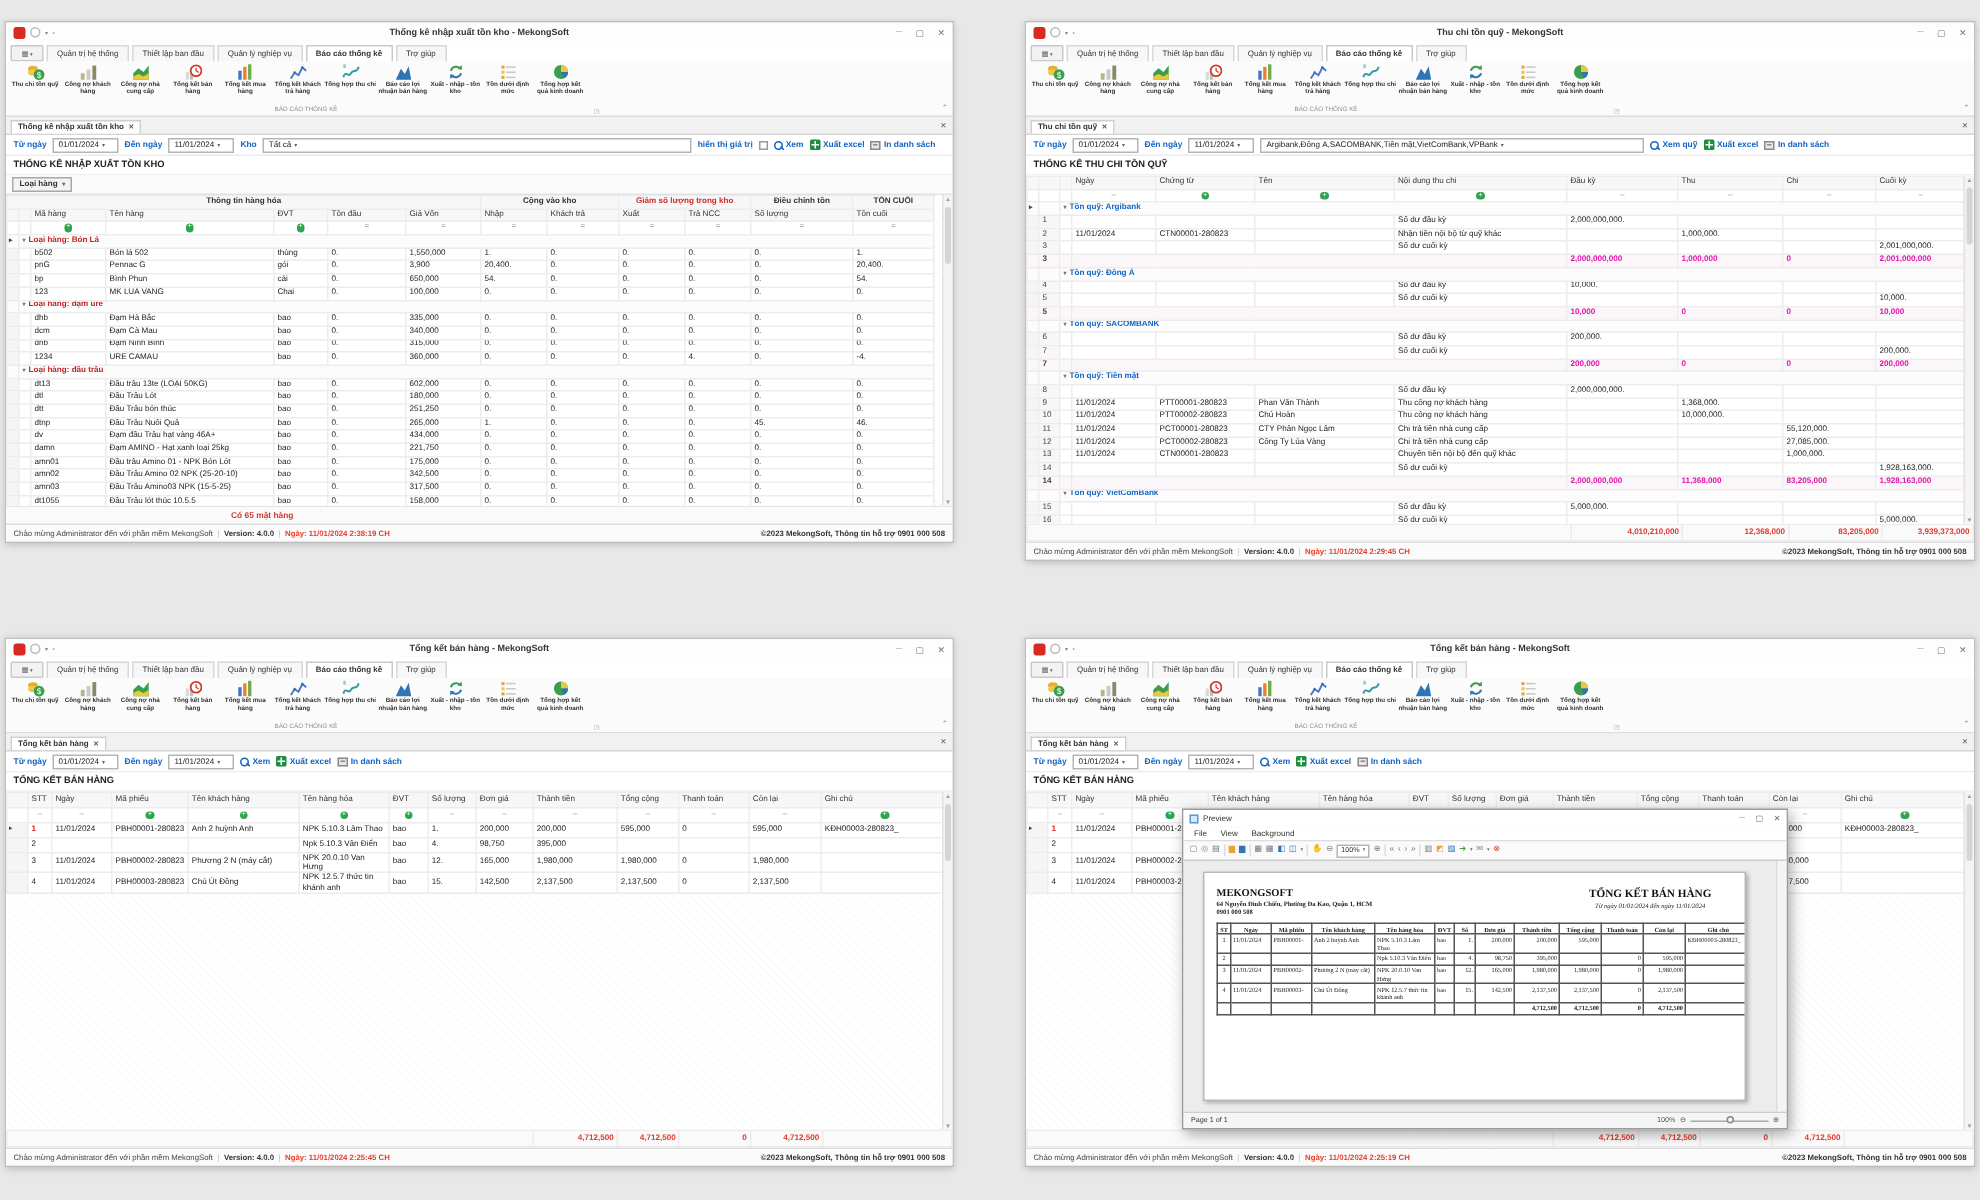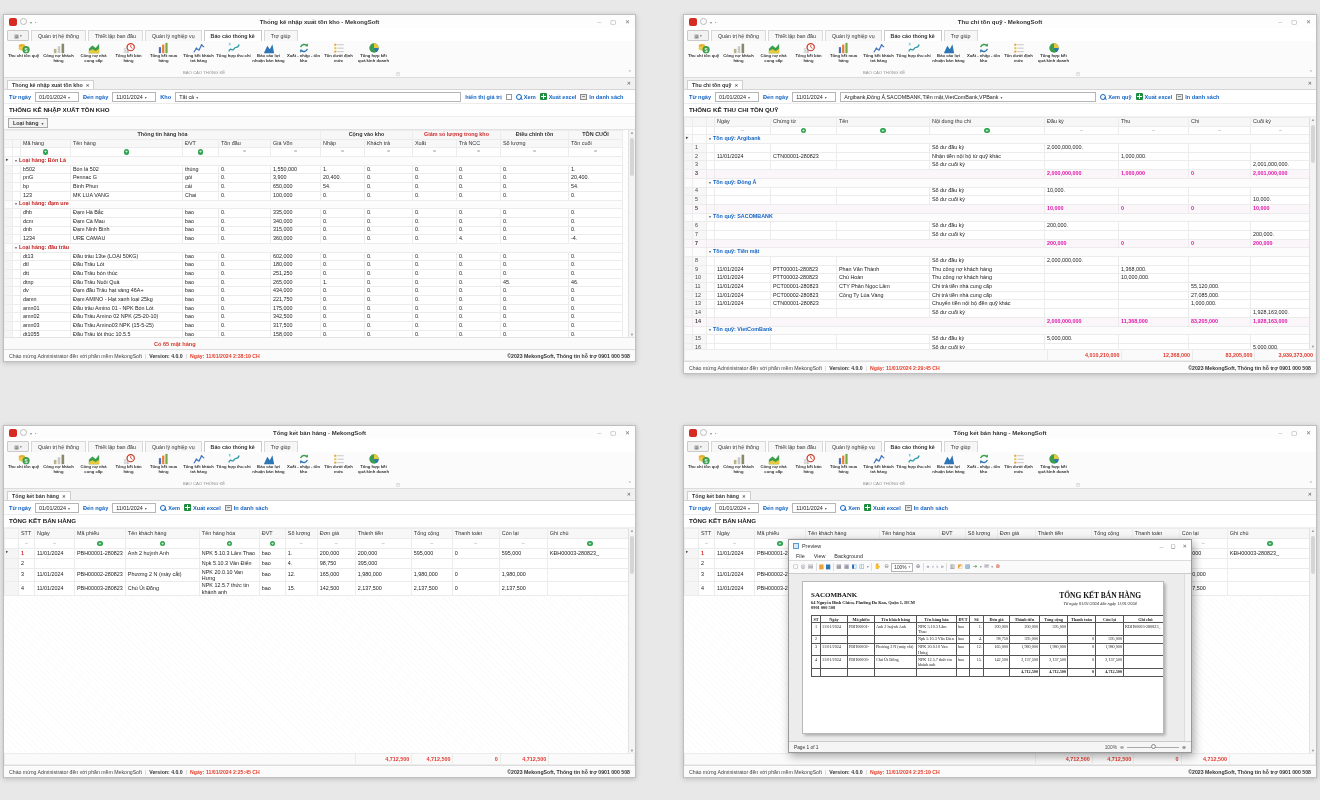--- a/index.html
+++ b/index.html
@@ -1958,21 +1958,21 @@
       <span class="ti ti-export gr"></span>
         <span class="ti ti-caret"></span>
       <span class="ti ti-mail"></span>
         <span class="ti ti-caret"></span>
       <span class="ti ti-exit rd"></span>
     </div>
     <div class="pv-canvas">
       <div class="pv-page">
         <div class="pv-head">
           <div>
-            <div class="pv-co-name">SACOMBANK</div>
+            <div class="pv-co-name">MEKONGSOFT</div>
             <div class="pv-co-addr">64 Nguyễn Đình Chiểu, Phường Đa Kao, Quận 1, HCM</div>
             <div class="pv-co-phone">0901 000 508</div>
           </div>
           <div class="pv-rep">
             <div class="pv-rep-title">TỔNG KẾT BÁN HÀNG</div>
             <div class="pv-rep-range">Từ ngày 01/01/2024 đến ngày 11/01/2024</div>
           </div>
         </div>
         <table class="pvt">
           <colgroup>

